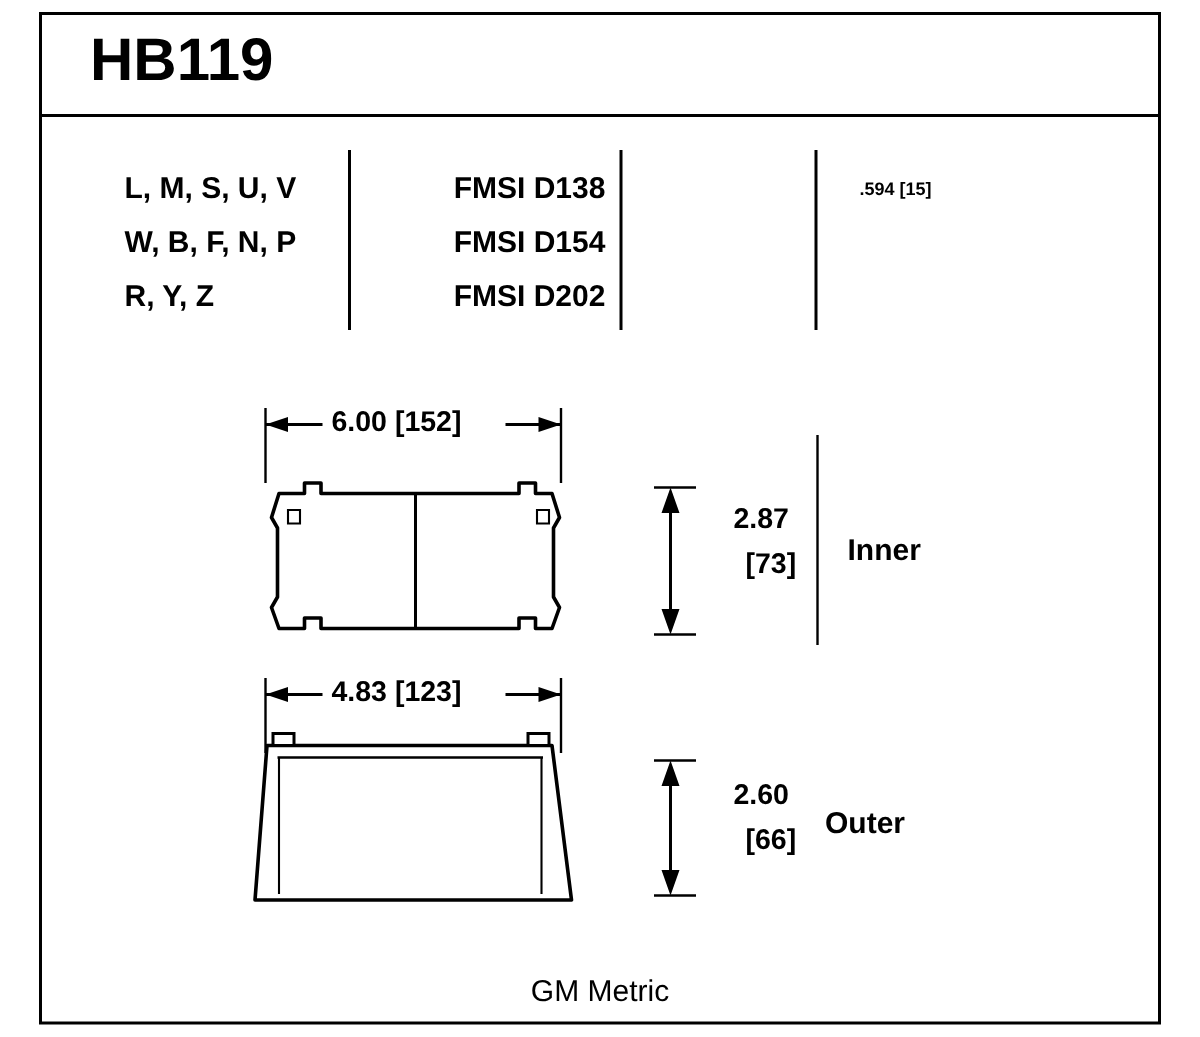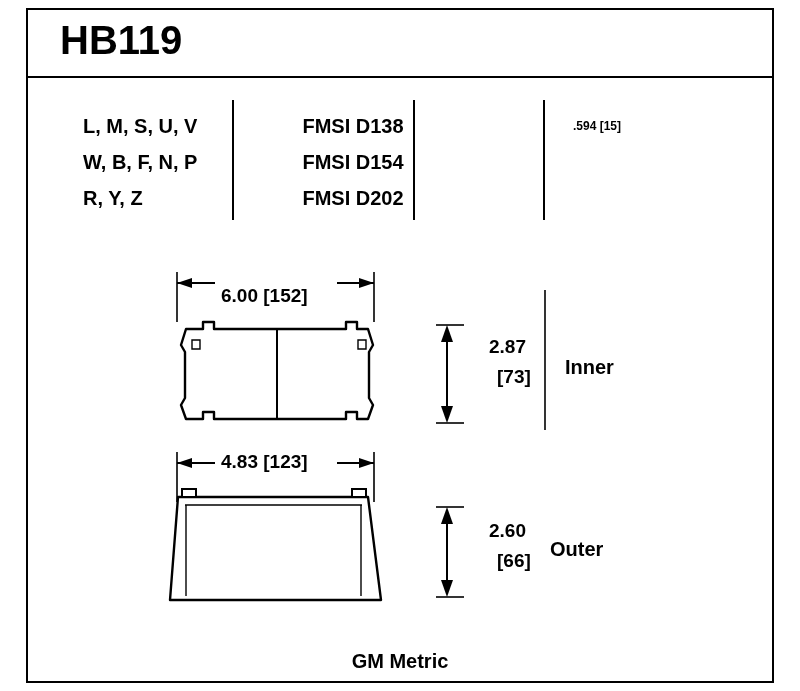--- a/index.html
+++ b/index.html
@@ -112,21 +112,21 @@
     font-size: 20px;
     color: #000;
   }
   .footer {
     position: absolute;
     left: 0;
     top: 650px;
     width: 800px;
     text-align: center;
     font-family: "Liberation Sans", sans-serif;
-    font-weight: bold;
+    font-weight: normal;
     font-size: 20px;
     color: #000;
   }
   svg.overlay {
     position: absolute;
     left: 0; top: 0;
     width: 800px;
     height: 691px;
     pointer-events: none;
   }
@@ -156,21 +156,21 @@
       <div>FMSI  D138</div>
       <div>FMSI  D154</div>
       <div>FMSI  D202</div>
     </div>
 
     <div class="col-thickness">
       <div>.594 [15]</div>
     </div>
   </div>
 
-  <div class="dim-label" style="left:221px; top:285px;">6.00 [152]</div>
+  <div class="dim-label" style="left:221px; top:271px;">6.00 [152]</div>
   <div class="dim-label" style="left:489px; top:336px;">2.87</div>
   <div class="dim-label" style="left:497px; top:366px;">[73]</div>
   <div class="side-label" style="left:565px; top:356px;">Inner</div>
 
   <div class="dim-label" style="left:221px; top:451px;">4.83 [123]</div>
   <div class="dim-label" style="left:489px; top:520px;">2.60</div>
   <div class="dim-label" style="left:497px; top:550px;">[66]</div>
   <div class="side-label" style="left:550px; top:538px;">Outer</div>
 
   <div class="footer">GM Metric</div>

